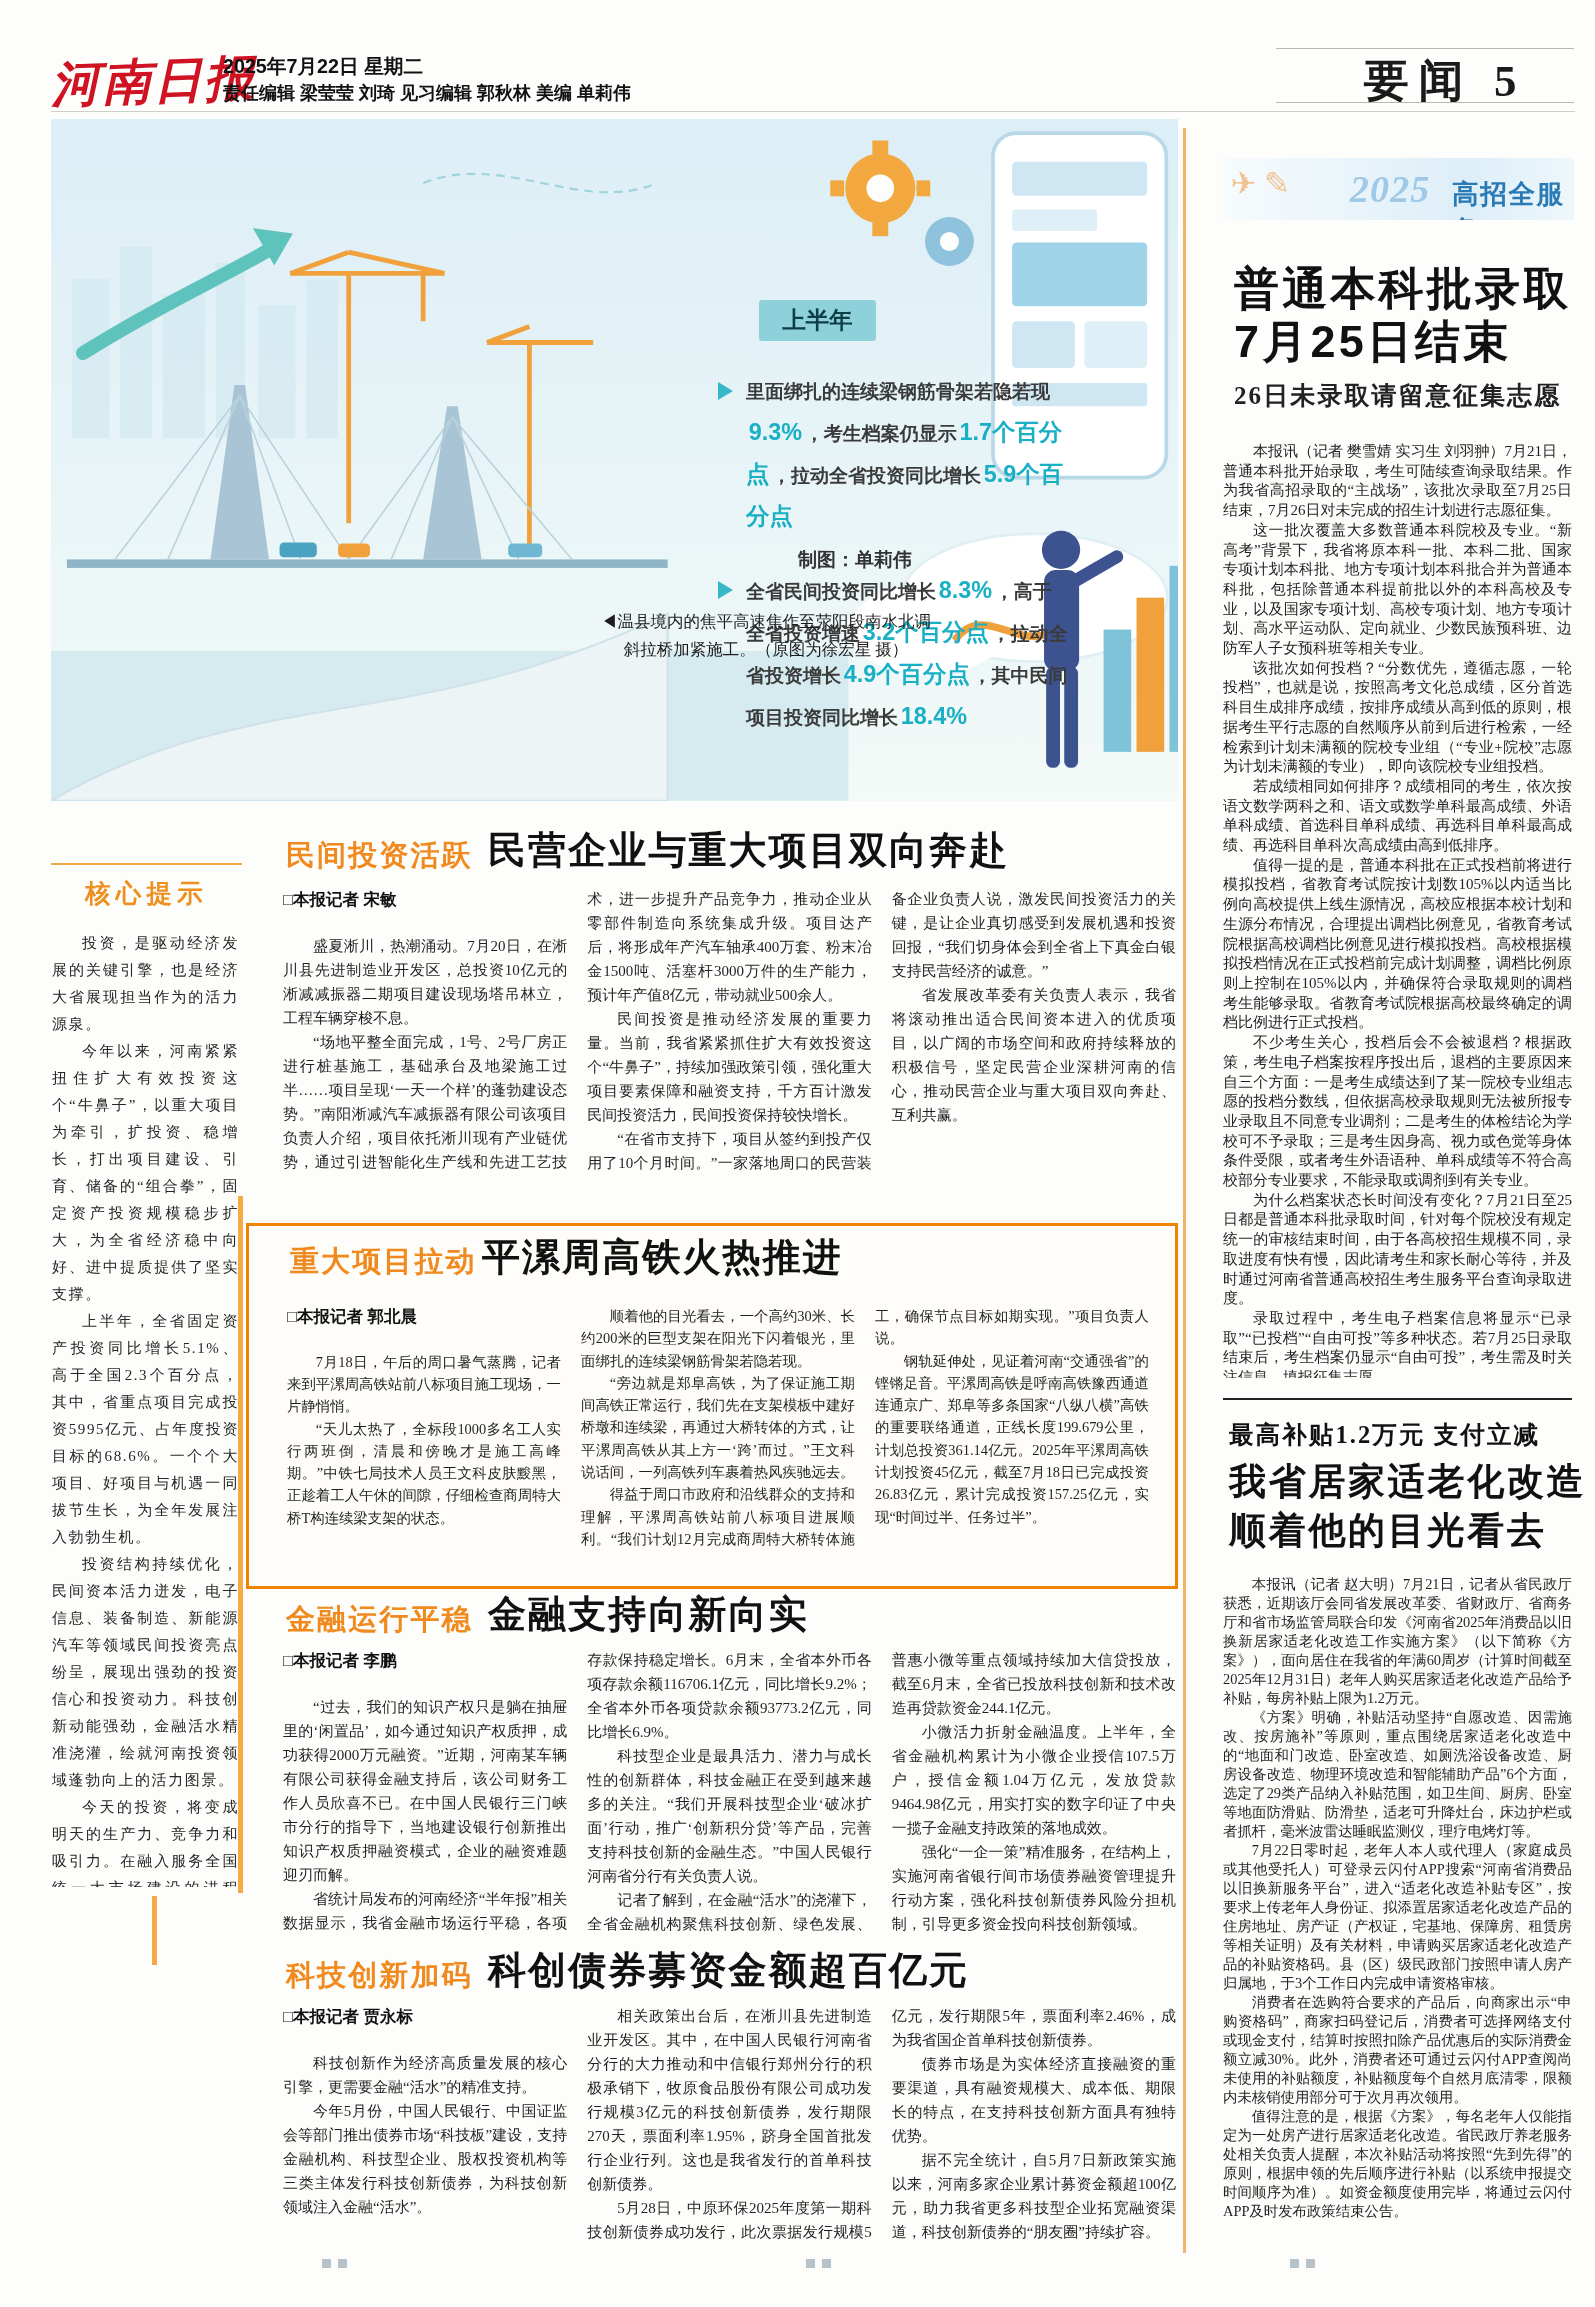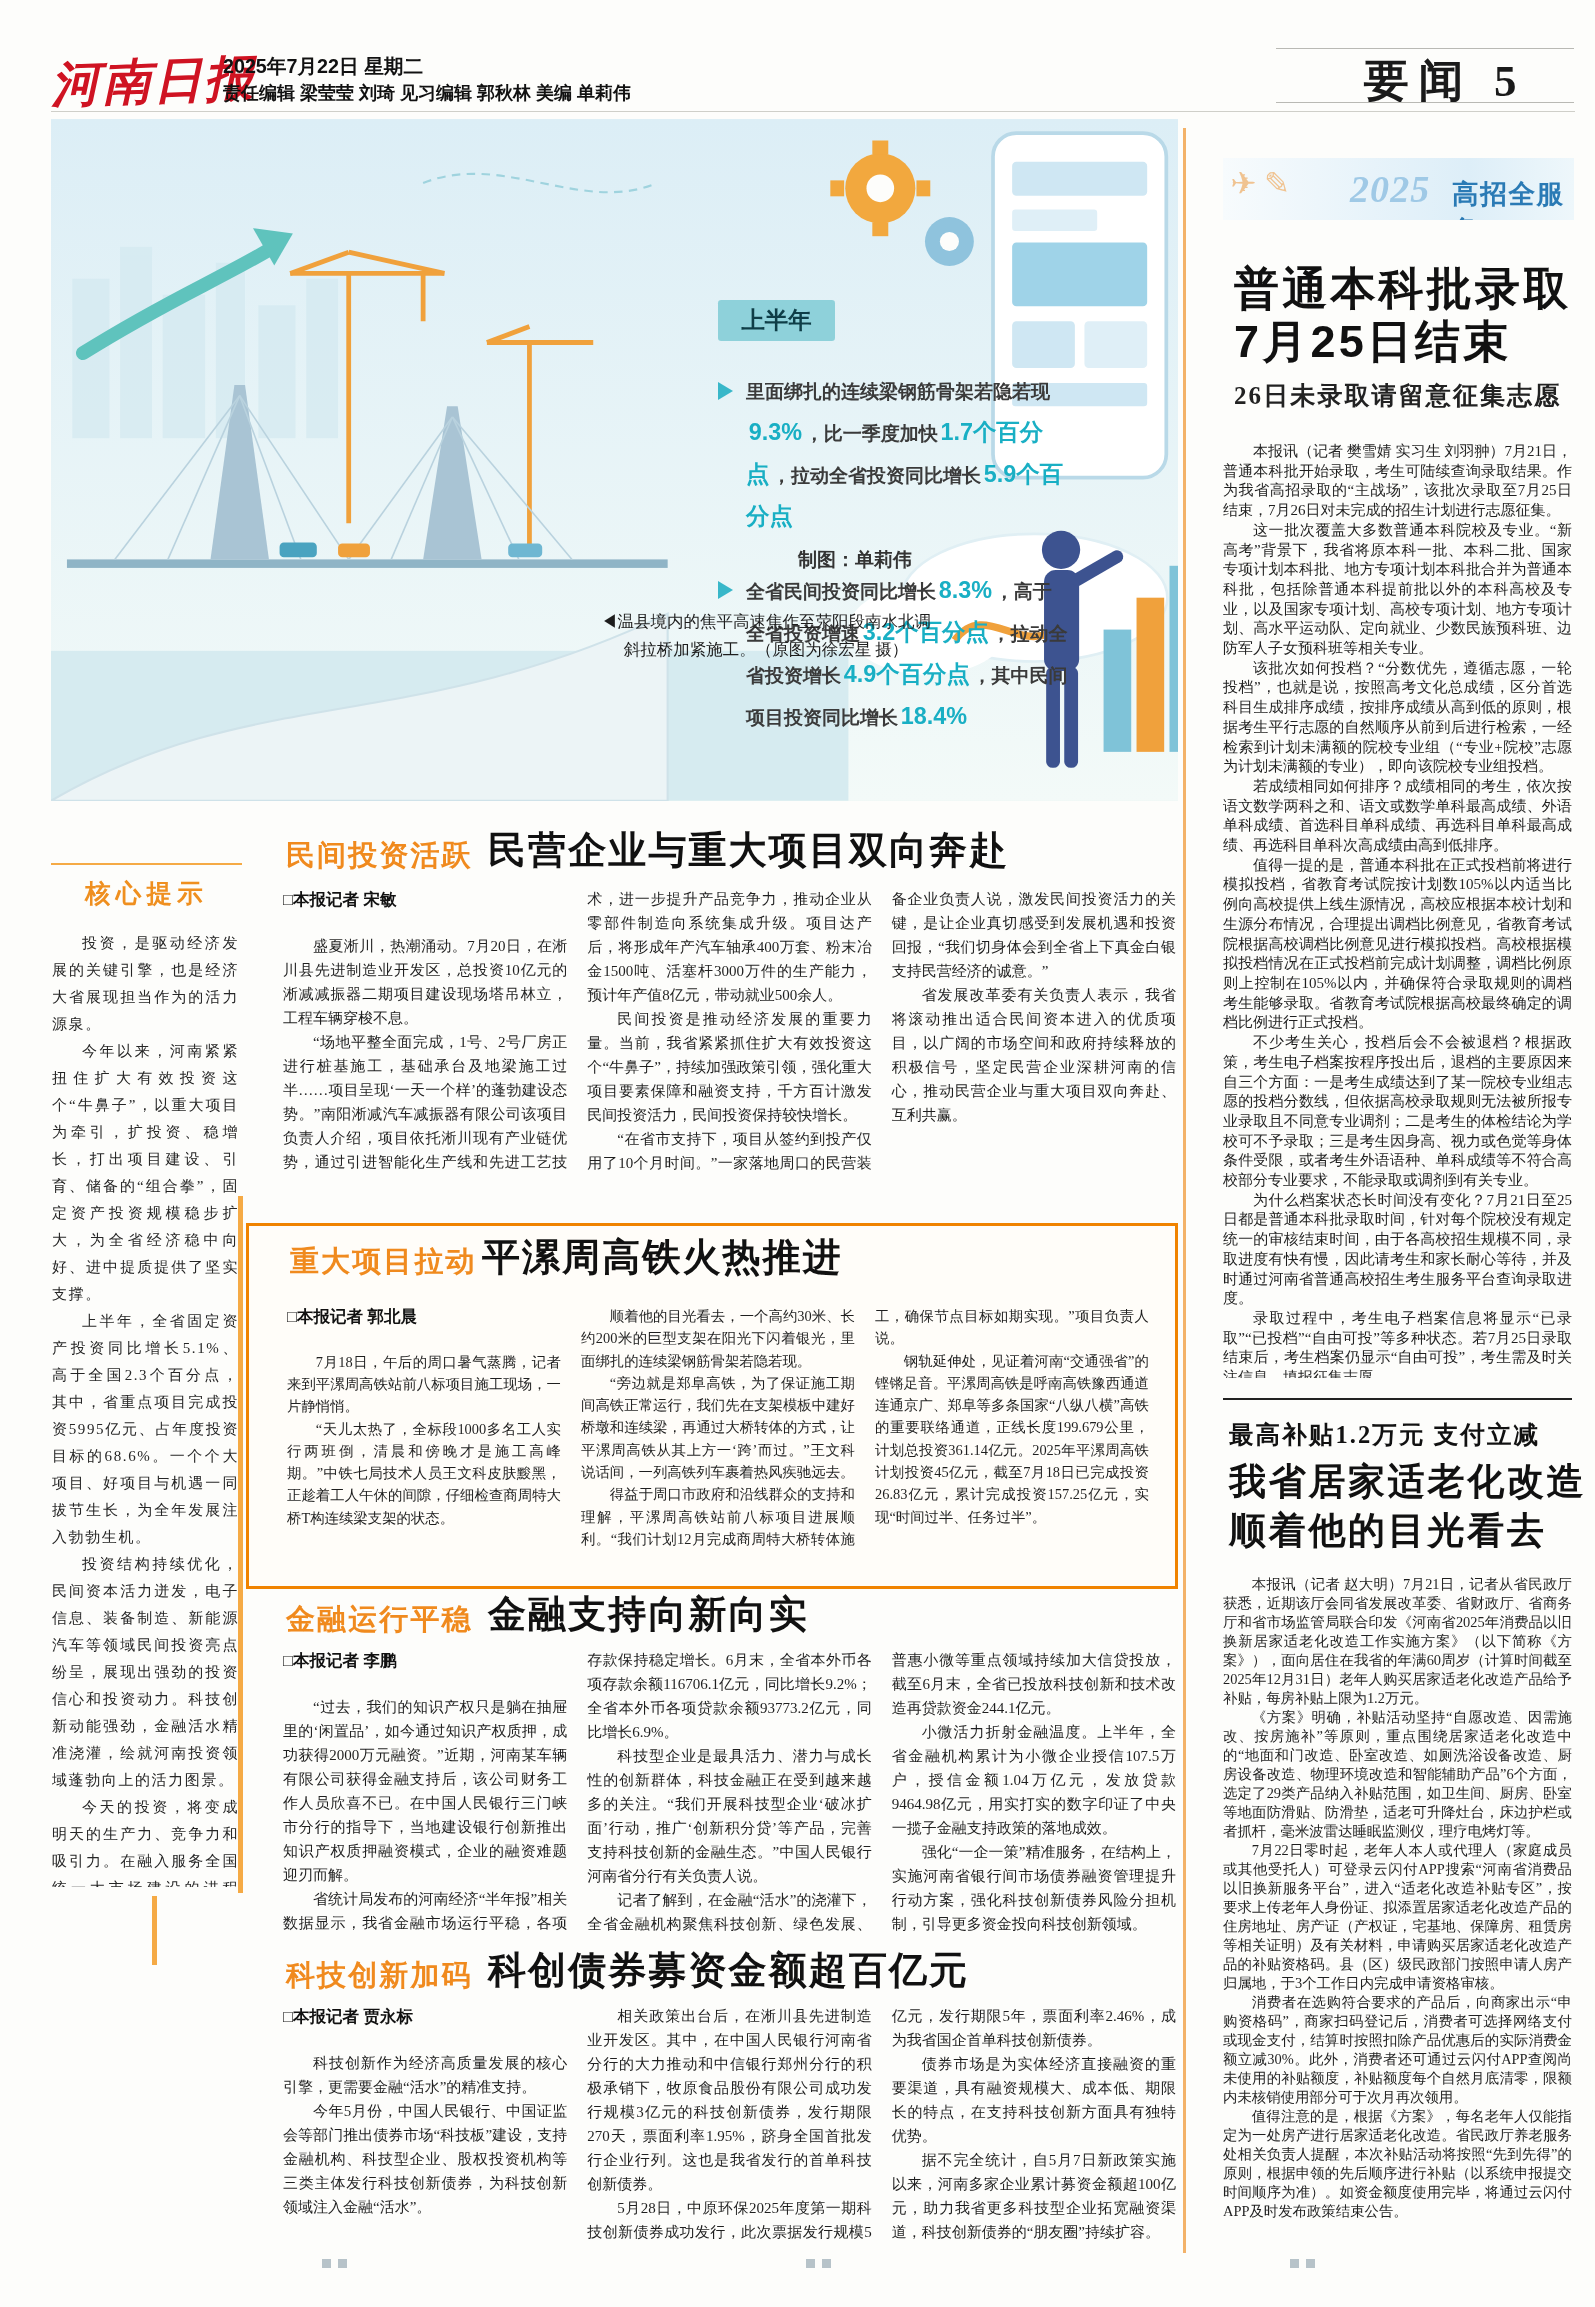--- a/index.html
+++ b/index.html
@@ -23,21 +23,21 @@
 
   
   .banner { position:absolute; left:51px; top:119px; width:1127px; height:682px; overflow:hidden;
             background:linear-gradient(180deg,#e2f1f7 0%,#f2f9fc 55%,#eaf4f1 100%); }
   .banner svg { position:absolute; left:0; top:0; }
   .banner-headline { position:absolute; left:173px; top:17px; font-family:"Liberation Sans", sans-serif;
             font-weight:900; font-size:63px; letter-spacing:6.4px; color:#c3202a;
             text-shadow:1.6px 1.6px 0 rgba(180,40,40,.12); }
   .stats-panel { position:absolute; left:667px; top:181px; width:372px; }
   .period-chip { display:inline-block; background:#8ed1da; color:#0e3d47; font-family:"Liberation Sans", sans-serif;
-            font-weight:900; font-size:23.4px; padding:4.3px 23.4px; border-radius:3.2px; margin-bottom:30px; }
+            font-weight:900; font-size:23.4px; padding:4.3px 23.4px; border-radius:3.2px; margin-bottom:30px;margin-left:41px; }
   .stats { list-style:none; }
   .stat-item { position:relative; padding-left:28px; margin-bottom:32px; font-family:"Liberation Sans", sans-serif;
             font-weight:bold; font-size:19px; line-height:41px; color:#3a3a3a; width:351px; }
   .stat-item::before { content:""; position:absolute; left:0; top:11.7px;
             border-left:15px solid #38b7c9; border-top:9px solid transparent; border-bottom:9px solid transparent; }
   .stat-item .hl { color:#19afc4; font-size:23.4px; font-weight:900; padding:0 2.7px; }
   .chart-credit { position:absolute; left:798px; top:547px; font-family:"Liberation Sans", sans-serif;
             font-weight:bold; font-size:19px; color:#333; }
   .photo-caption { position:absolute; left:596px; top:608px; width:340px; font-family:"Liberation Serif", serif;
             font-size:16.5px; line-height:28px; color:#1d1d1d; text-align:center; }
@@ -205,21 +205,21 @@
         <rect x="2104" y="840" width="16" height="350" fill="#7fc3d8"></rect>
       </g>
       <path d="M700,120 C850,60 1000,180 1140,120" stroke="#9fd3de" stroke-width="4" stroke-dasharray="16 12" fill="none"></path>
     </svg>
 
 
     <div class="stats-panel">
       <div class="period-chip">上半年</div>
       <ul class="stats">
 
-      <li class="stat-item"><span><span>里面绑扎的连续梁钢筋骨架若隐若现</span><span class="hl">9.3%</span><span>，比一季度加快</span><span class="hl">1.7个百分点</span><span>，拉动全省投资同比增长</span><span class="hl">5.9个百分点</span></span></li>
+      <li class="stat-item"><span><span>里面绑扎的连续梁钢筋骨架若隐若现</span><span class="hl">9.3%</span><span>，考生档案仍显示</span><span class="hl">1.7个百分点</span><span>，拉动全省投资同比增长</span><span class="hl">5.9个百分点</span></span></li>
           <li class="stat-item"><span><span>全省民间投资同比增长</span><span class="hl">8.3%</span><span>，高于全省投资增速</span><span class="hl">3.2个百分点</span><span>，拉动全省投资增长</span><span class="hl">4.9个百分点</span><span>，其中民间项目投资同比增长</span><span class="hl">18.4%</span></span></li>
         </ul>
     </div>
   </div>
   <div class="chart-credit">制图：单莉伟</div>
   <div class="photo-caption">◀温县境内的焦平高速焦作至荥阳段南水北调斜拉桥加紧施工。（原图为徐宏星 摄）</div>
 
   <div class="v-divider"></div>
   <div class="tips-divider"></div>
   <div class="tips-end-bar"></div>

